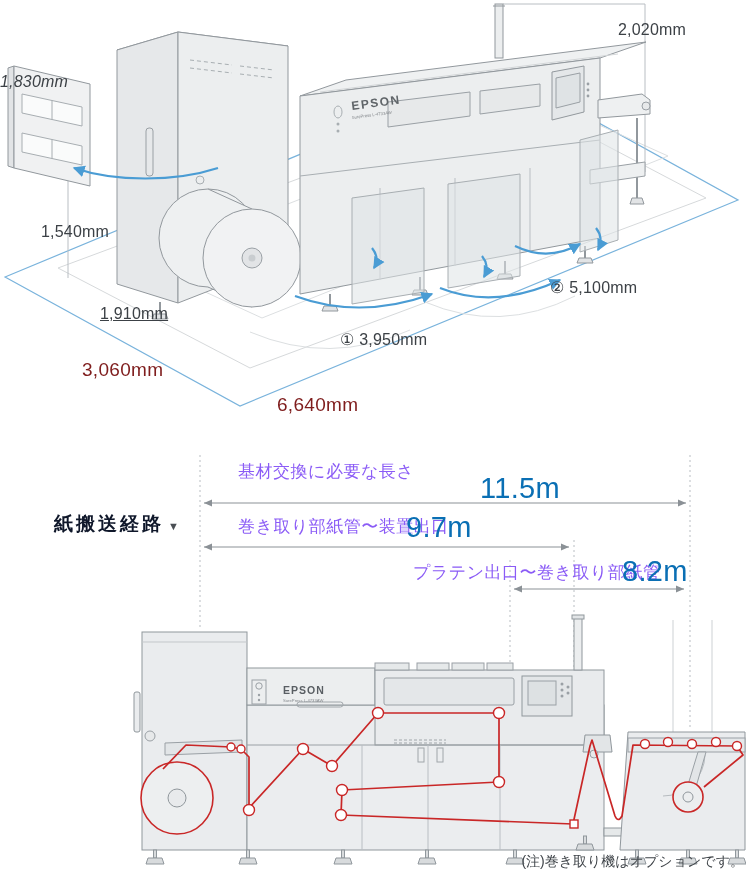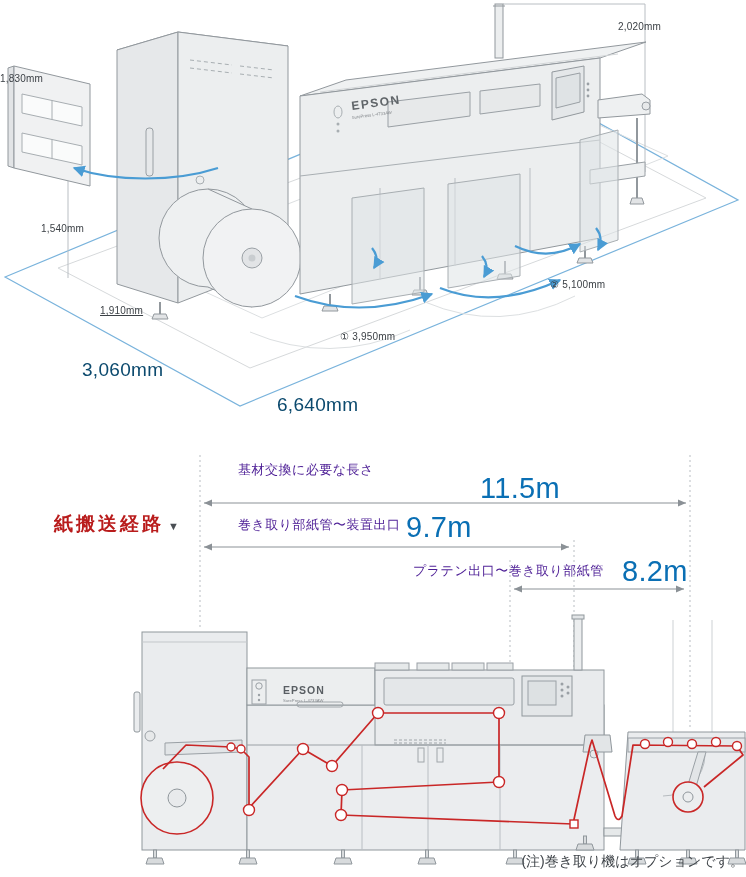--- a/index.html
+++ b/index.html
@@ -1,23 +1,23 @@
 <!DOCTYPE html>
 <html><head>
 <meta charset="utf-8">
 <style>
   html,body{margin:0;padding:0;background:#fff;}
   #page{position:relative;width:746px;height:877px;background:#fff;overflow:hidden;
         font-family:"Liberation Sans",sans-serif;}
   .abs{position:absolute;line-height:1;white-space:nowrap;}
-  .dim{font-size:10px;color:#3c4146;letter-spacing:.2px;}
-  .dimbig{font-size:19px;color:#0c4a6e;letter-spacing:.3px;}
-  .tlabel{font-size:13px;color:#4c1d95;letter-spacing:.5px;}
+  .dim{font-size:16px;color:#3c4146;letter-spacing:.2px;}
+  .dimbig{font-size:19px;color:#7f1d1d;letter-spacing:.3px;}
+  .tlabel{font-size:17px;color:#8b5cf6;letter-spacing:.5px;}
   .tvalue{font-size:29px;color:#0a6fb4;letter-spacing:.3px;}
-  .ttitle{font-size:19px;font-weight:bold;color:#b91c1c;letter-spacing:3px;}
+  .ttitle{font-size:19px;font-weight:bold;color:#0f172a;letter-spacing:3px;}
   .tmark{font-size:11px;font-weight:bold;color:#4a4f54;margin-left:4px;}
   .note{font-size:14px;color:#3f4449;}
   svg{position:absolute;left:0;top:0;}
 </style>
 </head>
 <body>
 
 <div id="page">
 
 <svg width="746" height="877" viewBox="0 0 746 877">
@@ -263,21 +263,21 @@
       <rect x="570" y="820" width="8" height="8"></rect>
       <circle cx="645" cy="744" r="4.5"></circle>
           <circle cx="668" cy="742" r="4.5"></circle>
       <circle cx="692" cy="744" r="4.5"></circle>
           <circle cx="716" cy="742" r="4.5"></circle>
       <circle cx="737" cy="746" r="4.5"></circle>
     </g>
   </g>
 </svg>
 
-<div class="abs dim" style="left:0px;top:74px;">1,830mm</div>
+<div class="abs dim" style="left:0px;top:74px;font-style:italic;">1,830mm</div>
 <div class="abs dim" style="left:618px;top:22px;">2,020mm</div>
 <div class="abs dim" style="left:41px;top:224px;">1,540mm</div>
 <div class="abs dim" style="left:100px;top:306px;text-decoration:underline;">1,910mm</div>
 <div class="abs dimbig" style="left:82px;top:360px;">3,060mm</div>
 <div class="abs dimbig" style="left:277px;top:395px;">6,640mm</div>
 <div class="abs dim" style="left:340px;top:332px;">① 3,950mm</div>
 <div class="abs dim" style="left:550px;top:280px;">② 5,100mm</div>
 
 <div class="abs" style="left:54px;top:514px;">
   <span class="ttitle">紙搬送経路</span><span class="tmark">▼</span>

